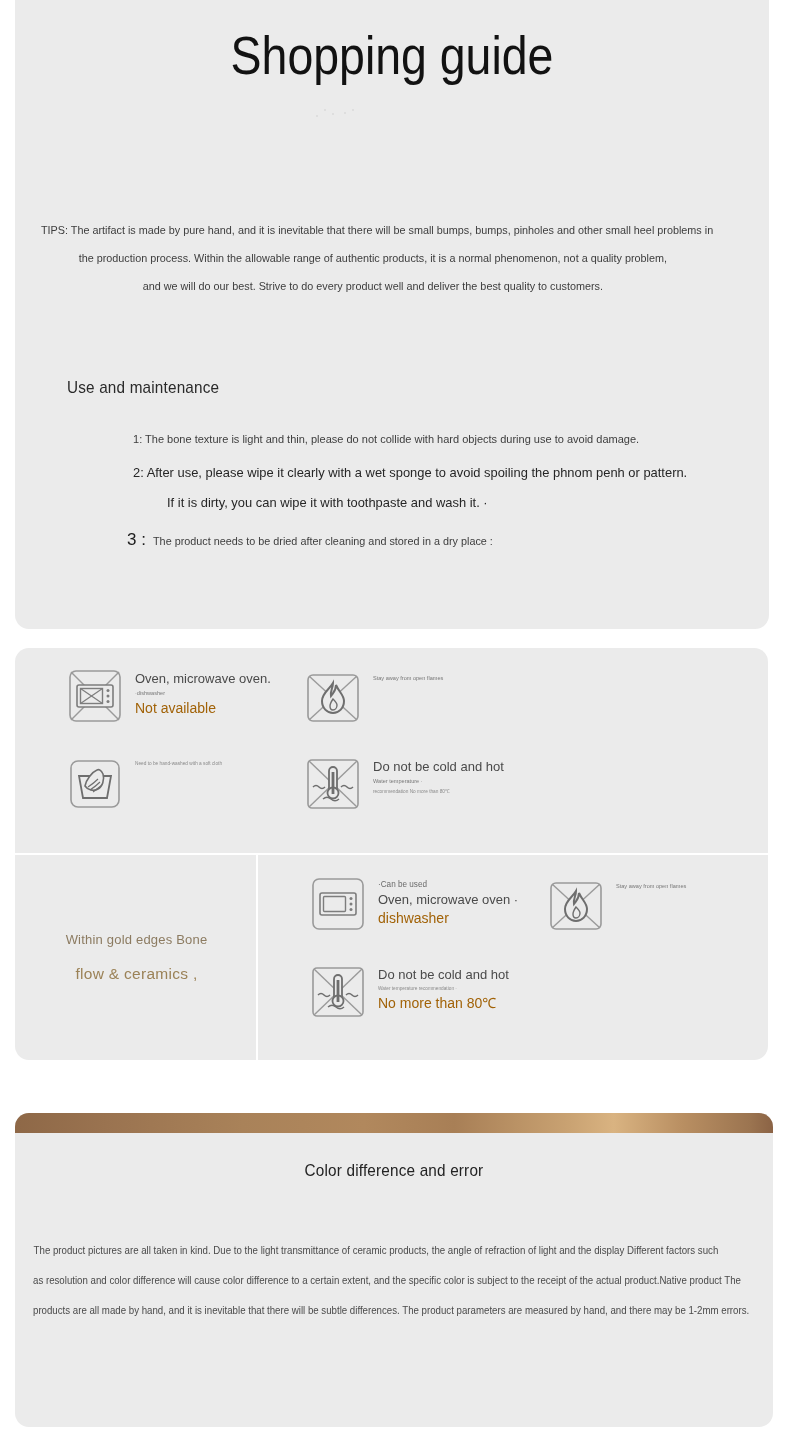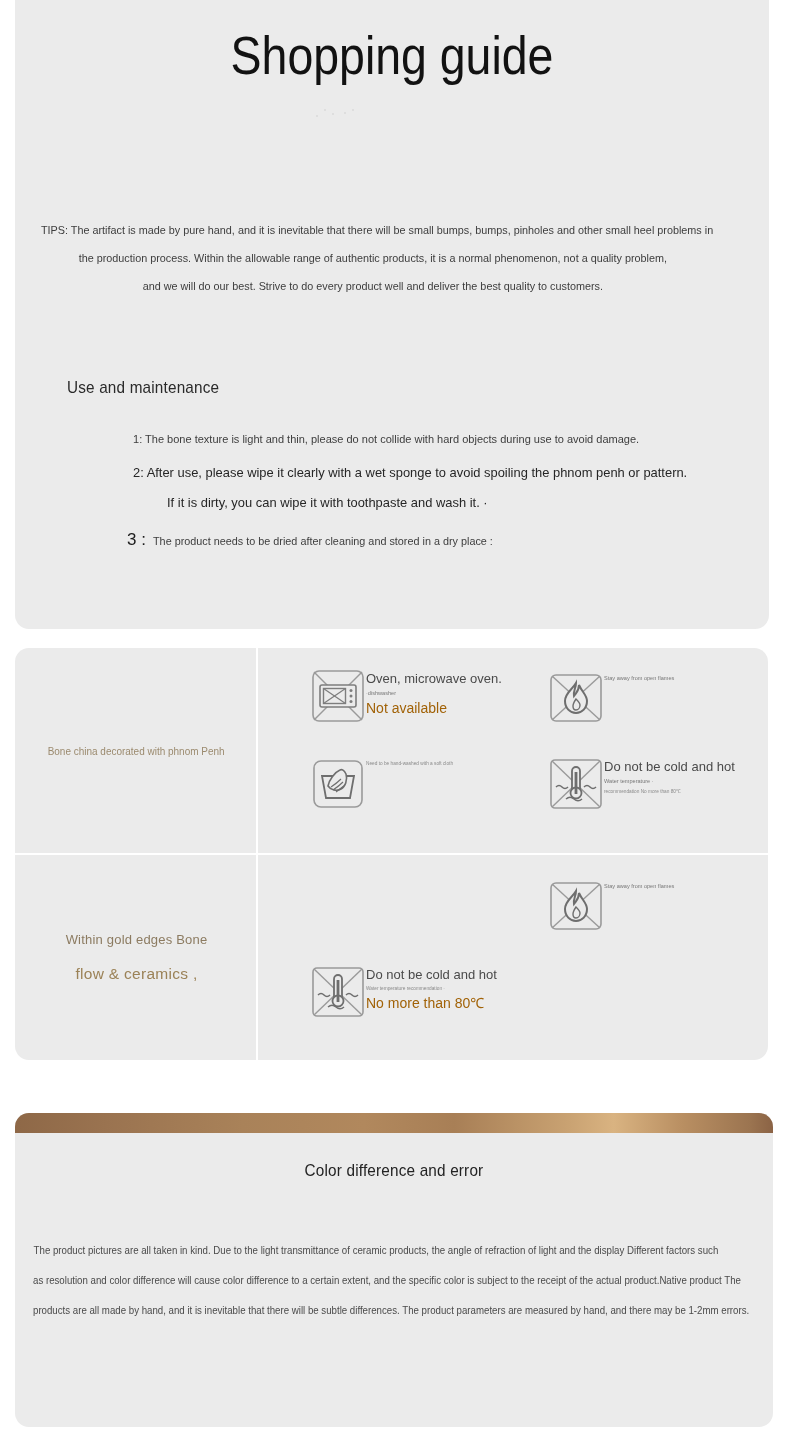--- a/index.html
+++ b/index.html
@@ -63,21 +63,21 @@
     display:flex; flex-direction:column; align-items:center; justify-content:center;
   }
   .care-vdiv { position:absolute; right:0; top:0; width:2px; height:100%; background:#ffffff; }
   .label-sm { font-size:10.5px; color:#9b8a6e; white-space:nowrap; transform:scaleX(0.95); }
   .label-md { font-size:13px; color:#8c7b61; white-space:nowrap; letter-spacing:.2px; }
   .label-lg { font-size:15.5px; color:#9b8257; white-space:nowrap; letter-spacing:.3px; margin-top:18px; }
 
   .care-icons-cell { flex:1; position:relative; }
   .icon-item { position:absolute; display:flex; align-items:flex-start; }
   .icon-box { width:56px; height:56px; flex:0 0 56px; position:relative; }
-  .icon-text { padding-top:2px; }
+  .icon-text { margin-left:12px; padding-top:2px; }
   .icon-text .t-lg { font-size:13px; color:#4a4a4a; white-space:nowrap; line-height:17px; }
   .icon-text .t-md { font-size:14px; color:#a16207; white-space:nowrap; line-height:20px; }
   .icon-text .t-sm { font-size:8.6px; color:#6a6a6a; white-space:nowrap; line-height:13px; transform:scaleX(0.95); transform-origin:left center;}
   .icon-text .t-xs { font-size:6.2px; color:#777; white-space:nowrap; line-height:11px; transform:scaleX(0.9); transform-origin:left center;}
   .icon-text .t-tiny { font-size:5.4px; color:#8a8a8a; white-space:nowrap; line-height:10px; transform:scaleX(0.88); transform-origin:left center;}
 
   
   #ic-r1-mw  { left:52px; top:20px; }
   #ic-r1-fl  { left:290px; top:22px; }
   #ic-r1-hw  { left:52px; top:108px; }
@@ -136,24 +136,20 @@
 
   <div id="m3wrap">
     <span id="m3num">3 :</span>
     <span id="m3txt">The product needs to be dried after cleaning and stored in a dry place :</span>
   </div>
 </div>
 
 <div class="panel" id="panel-care">
 
   <div class="care-row" id="care-row-1">
-    <div class="care-label-cell">
-      <span class="label-sm">Bone china decorated with phnom Penh</span>
-      <div class="care-vdiv"></div>
-    </div>
     <div class="care-icons-cell">
 
       <div class="icon-item" id="ic-r1-mw">
         <div class="icon-box">
           <svg viewBox="0 0 56 56" width="56" height="56">
             <rect x="3" y="3" width="50" height="50" rx="6" fill="none" stroke="#9a9a9a" stroke-width="1.6"></rect>
             <line x1="4" y1="4" x2="52" y2="52" stroke="#9a9a9a" stroke-width="1.4"></line>
             <line x1="52" y1="4" x2="4" y2="52" stroke="#9a9a9a" stroke-width="1.4"></line>
             <rect x="10" y="17" width="36" height="22" rx="2" fill="#ebebeb" stroke="#7d7d7d" stroke-width="1.6"></rect>
             <rect x="13.5" y="20.5" width="22" height="15" fill="none" stroke="#7d7d7d" stroke-width="1.4"></rect>
@@ -229,20 +225,37 @@
   <div class="care-hdiv"></div>
 
   <div class="care-row" id="care-row-2">
     <div class="care-label-cell">
       <span class="label-md">Within gold edges Bone</span>
       <span class="label-lg">flow &amp; ceramics ,</span>
       <div class="care-vdiv"></div>
     </div>
     <div class="care-icons-cell">
 
+      <div class="icon-item" id="ic-r2-mw">
+        <div class="icon-box">
+          <svg viewBox="0 0 56 56" width="56" height="56">
+            <rect x="3" y="3" width="50" height="50" rx="6" fill="none" stroke="#9a9a9a" stroke-width="1.6"></rect>
+            <rect x="10" y="17" width="36" height="22" rx="2" fill="#ebebeb" stroke="#7d7d7d" stroke-width="1.6"></rect>
+            <rect x="13.5" y="20.5" width="22" height="15" rx="1" fill="none" stroke="#7d7d7d" stroke-width="1.4"></rect>
+            <circle cx="41" cy="22.5" r="1.5" fill="#7d7d7d"></circle>
+            <circle cx="41" cy="28" r="1.5" fill="#7d7d7d"></circle>
+            <circle cx="41" cy="33.5" r="1.5" fill="#7d7d7d"></circle>
+          </svg>
+        </div>
+        <div class="icon-text">
+          <div class="t-sm">·Can be used</div>
+          <div class="t-lg">Oven, microwave oven ·</div>
+          <div class="t-md">dishwasher</div>
+        </div>
+      </div>
 
       <div class="icon-item" id="ic-r2-fl">
         <div class="icon-box">
           <svg viewBox="0 0 56 56" width="56" height="56">
             <rect x="3" y="5" width="50" height="46" rx="5" fill="none" stroke="#9a9a9a" stroke-width="1.6"></rect>
             <line x1="4" y1="6" x2="52" y2="50" stroke="#9a9a9a" stroke-width="1.4"></line>
             <line x1="52" y1="6" x2="4" y2="50" stroke="#9a9a9a" stroke-width="1.4"></line>
             <path d="M28 13 C24 20 17 23 17 31 C17 38 22 43 28 43 C34 43 39 38 39 31 C39 25 34 22 31 15 C31 21 28 23 26 26 C25 21 28 18 28 13 Z" fill="#ebebeb" stroke="#6e6e6e" stroke-width="2"></path>
             <path d="M28 29 C26 32 25 34 25 36 C25 39 26 40 28 40 C30 40 32 38 32 35 C32 33 30 31 28 29 Z" fill="#ebebeb" stroke="#6e6e6e" stroke-width="1.4"></path>
           </svg>

